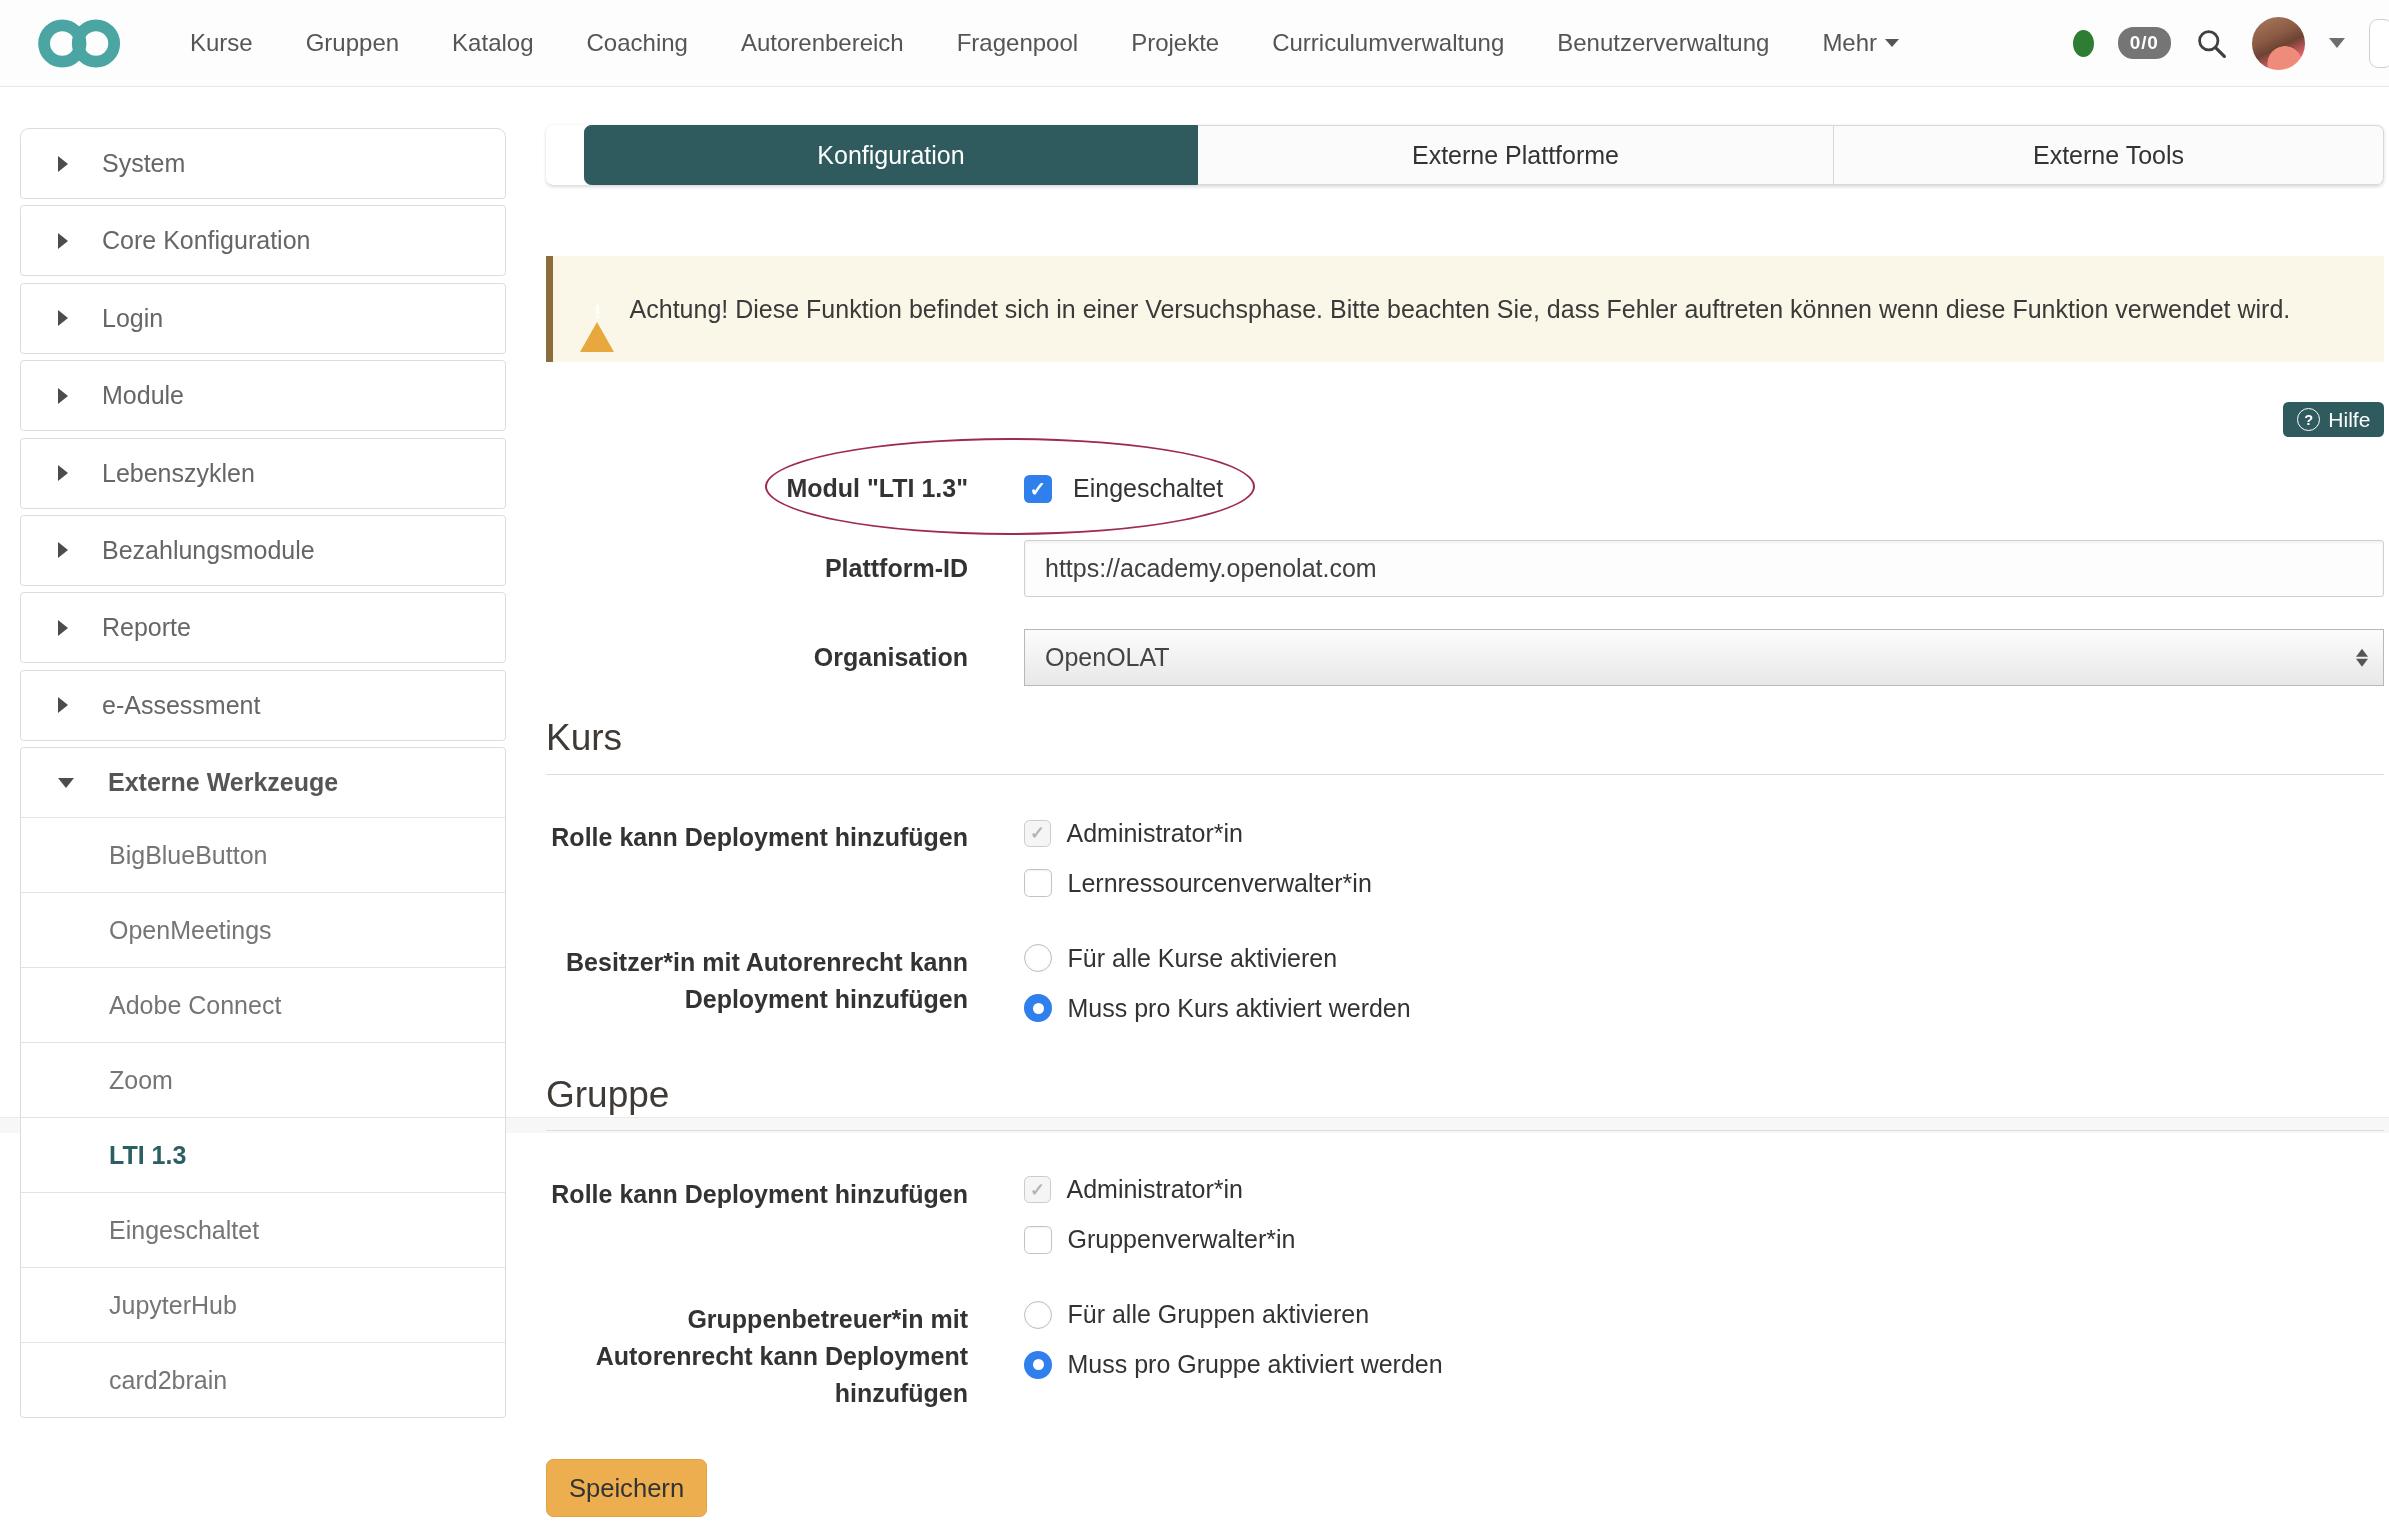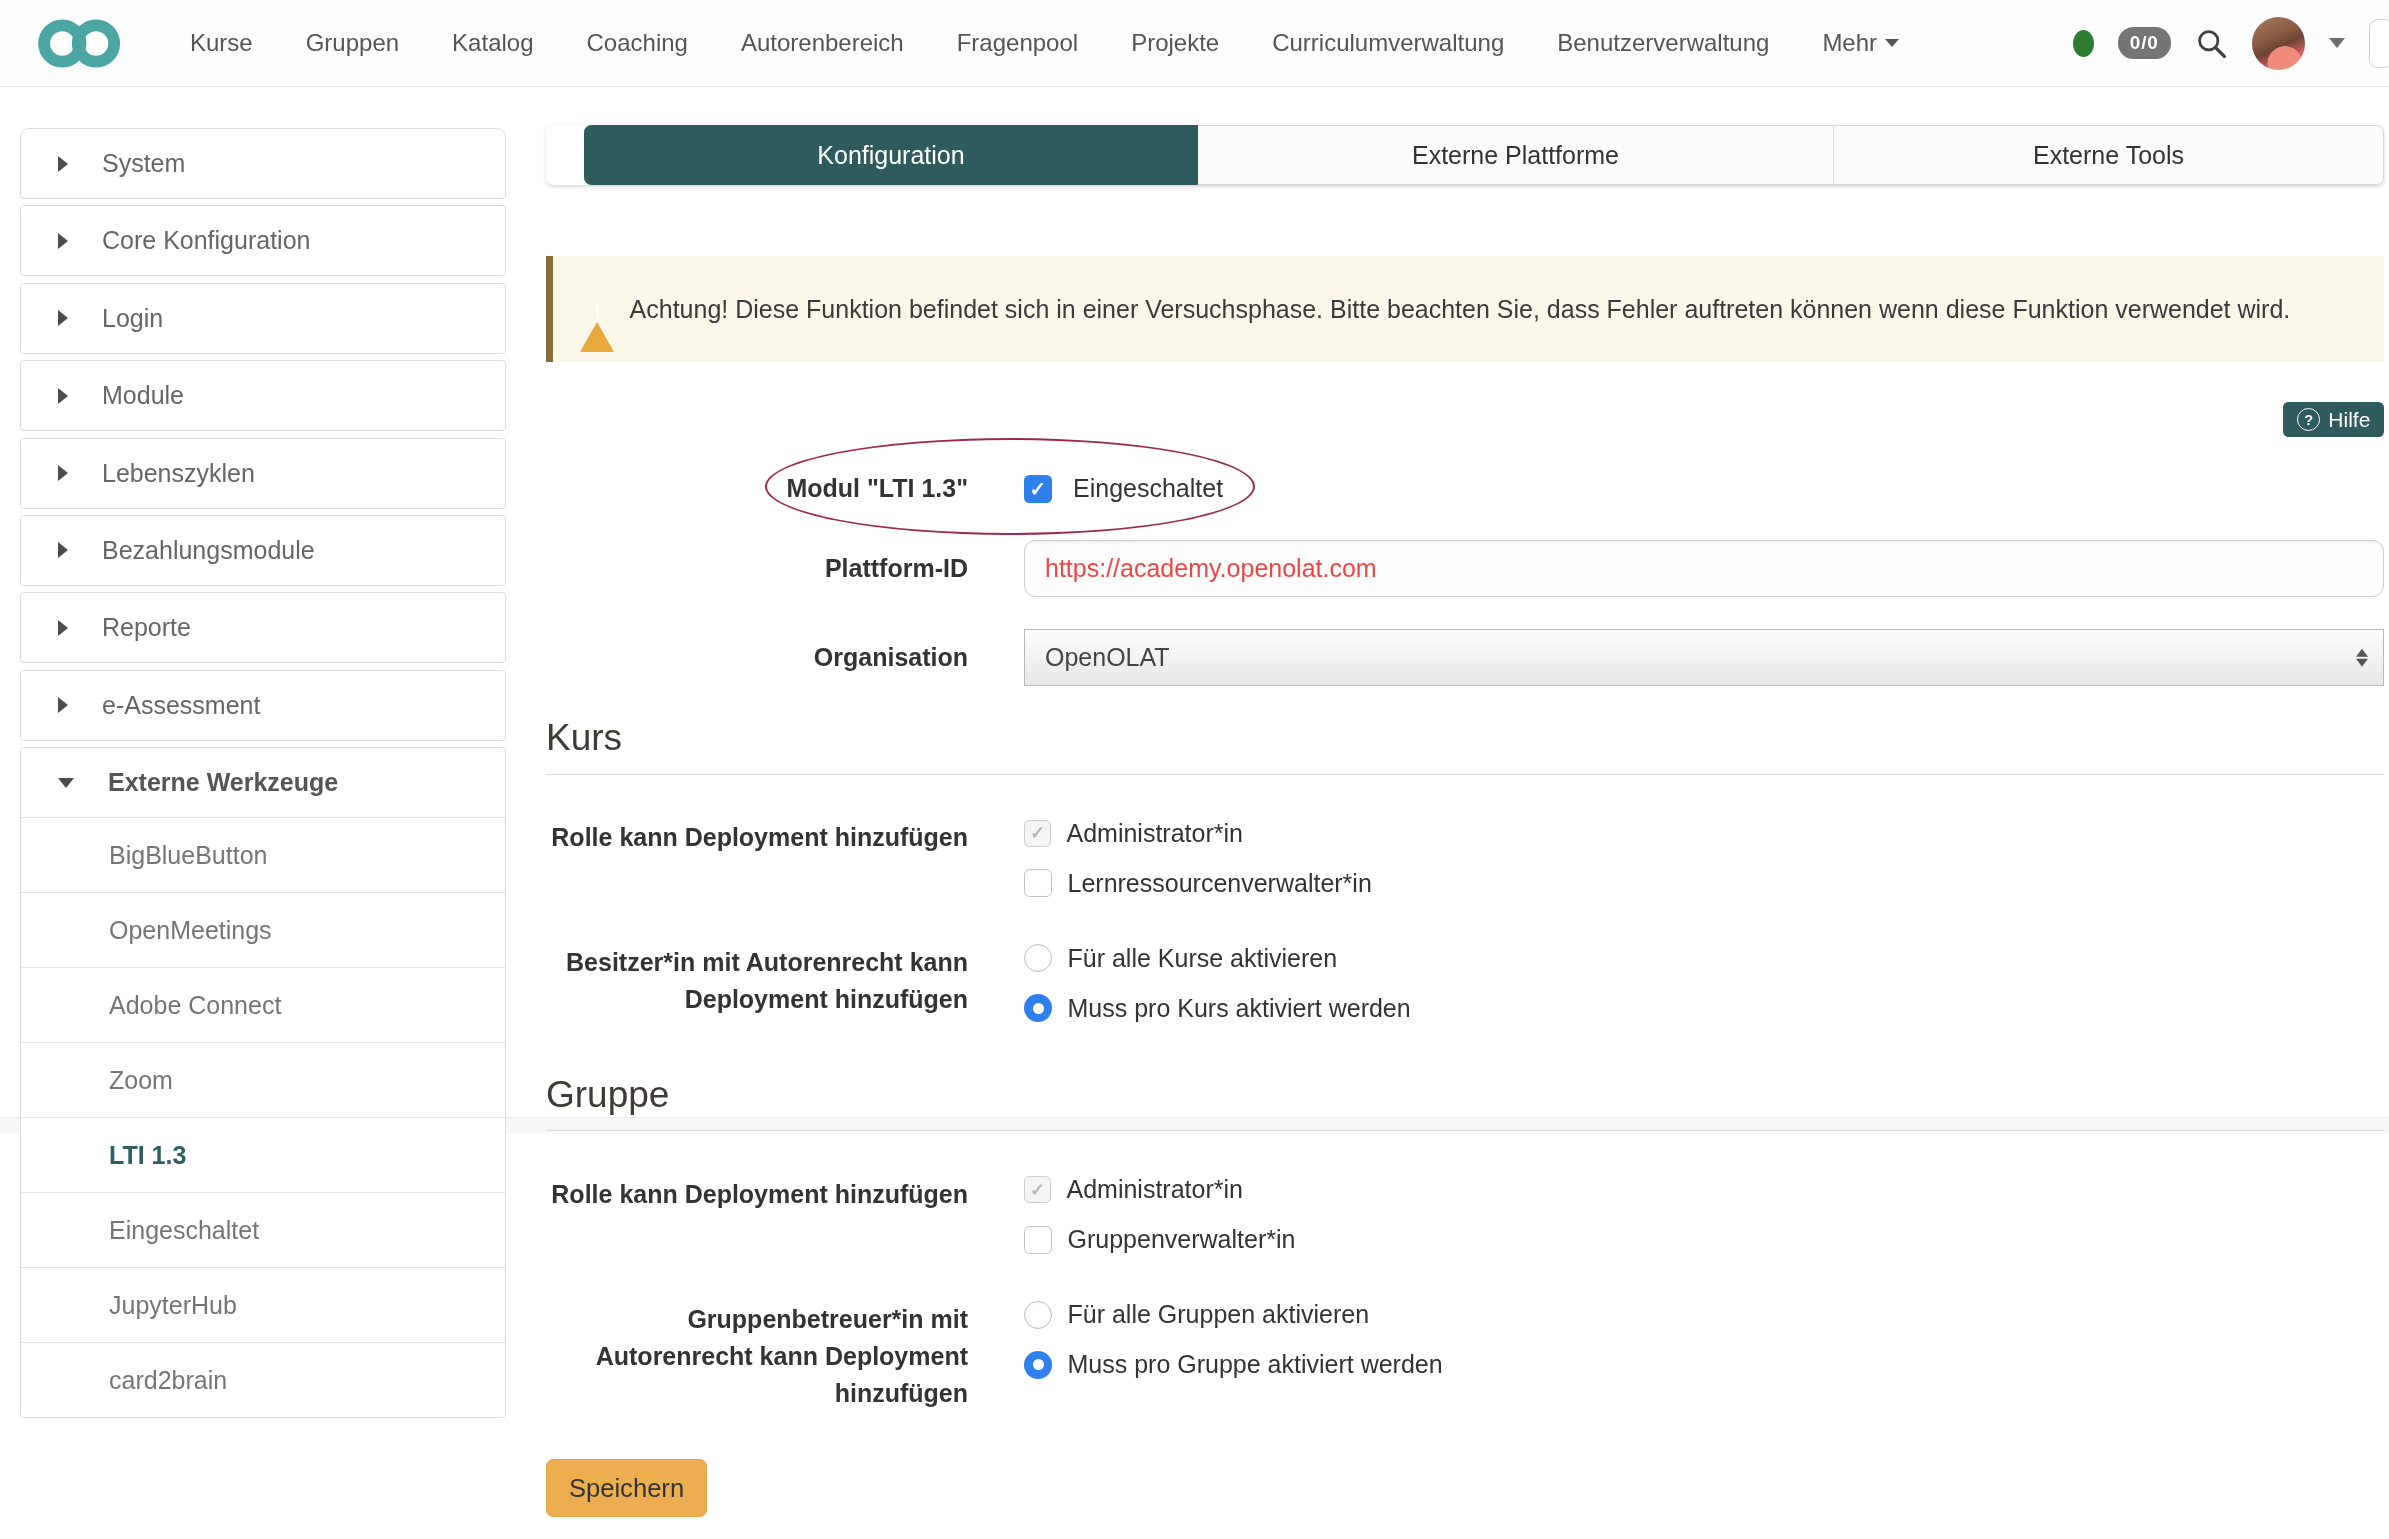--- a/index.html
+++ b/index.html
@@ -96,22 +96,22 @@
 
   .section-h { margin-top:31px; font-size:37px; font-weight:400; color:#3f3a35; }
   .rule { border:none; border-top:0.9px solid #dddddd; margin-top:14.6px; }
   .mt48 { margin-top:44px; }
   .mt50 { margin-top:46px; }
   .mt36 { margin-top:33px; }
   .mt35 { margin-top:32px;justify-content:center; }
   .row-center { align-items:center; }
   .row-center .label-col { padding-top:0; }
 
-  .text-input { width:1360px; height:57px; border:0.9px solid #cfcfcf; border-radius:11px;
-                background:#fdfdfd; font-family:inherit; font-size:25px; color:#ef4444;
+  .text-input { width:1360px; height:57px; border:0.9px solid #cfcfcf; border-radius:3px;
+                background:#fdfdfd; font-family:inherit; font-size:25px; color:#404040;
                 padding:0 20px; box-shadow:inset 0 1.8px 2.7px rgba(0,0,0,.05); }
   .select { width:1360px; height:57px; border:0.9px solid #b8b8b8; border-radius:0;
             background:linear-gradient(#fcfcfc,#e8e8e8); display:flex; align-items:center;
             padding:0 20px; font-size:25px; color:#444; position:relative; cursor:pointer; }
   .spin { position:absolute; right:14.6px; top:50%; transform:translateY(-50%);
           display:flex; flex-direction:column; gap:2.7px; }
   .spin-up { width:0; height:0; border-left:6.4px solid transparent; border-right:6.4px solid transparent;
              border-bottom:8.2px solid #555; }
   .spin-dn { width:0; height:0; border-left:6.4px solid transparent; border-right:6.4px solid transparent;
              border-top:8.2px solid #555; }

